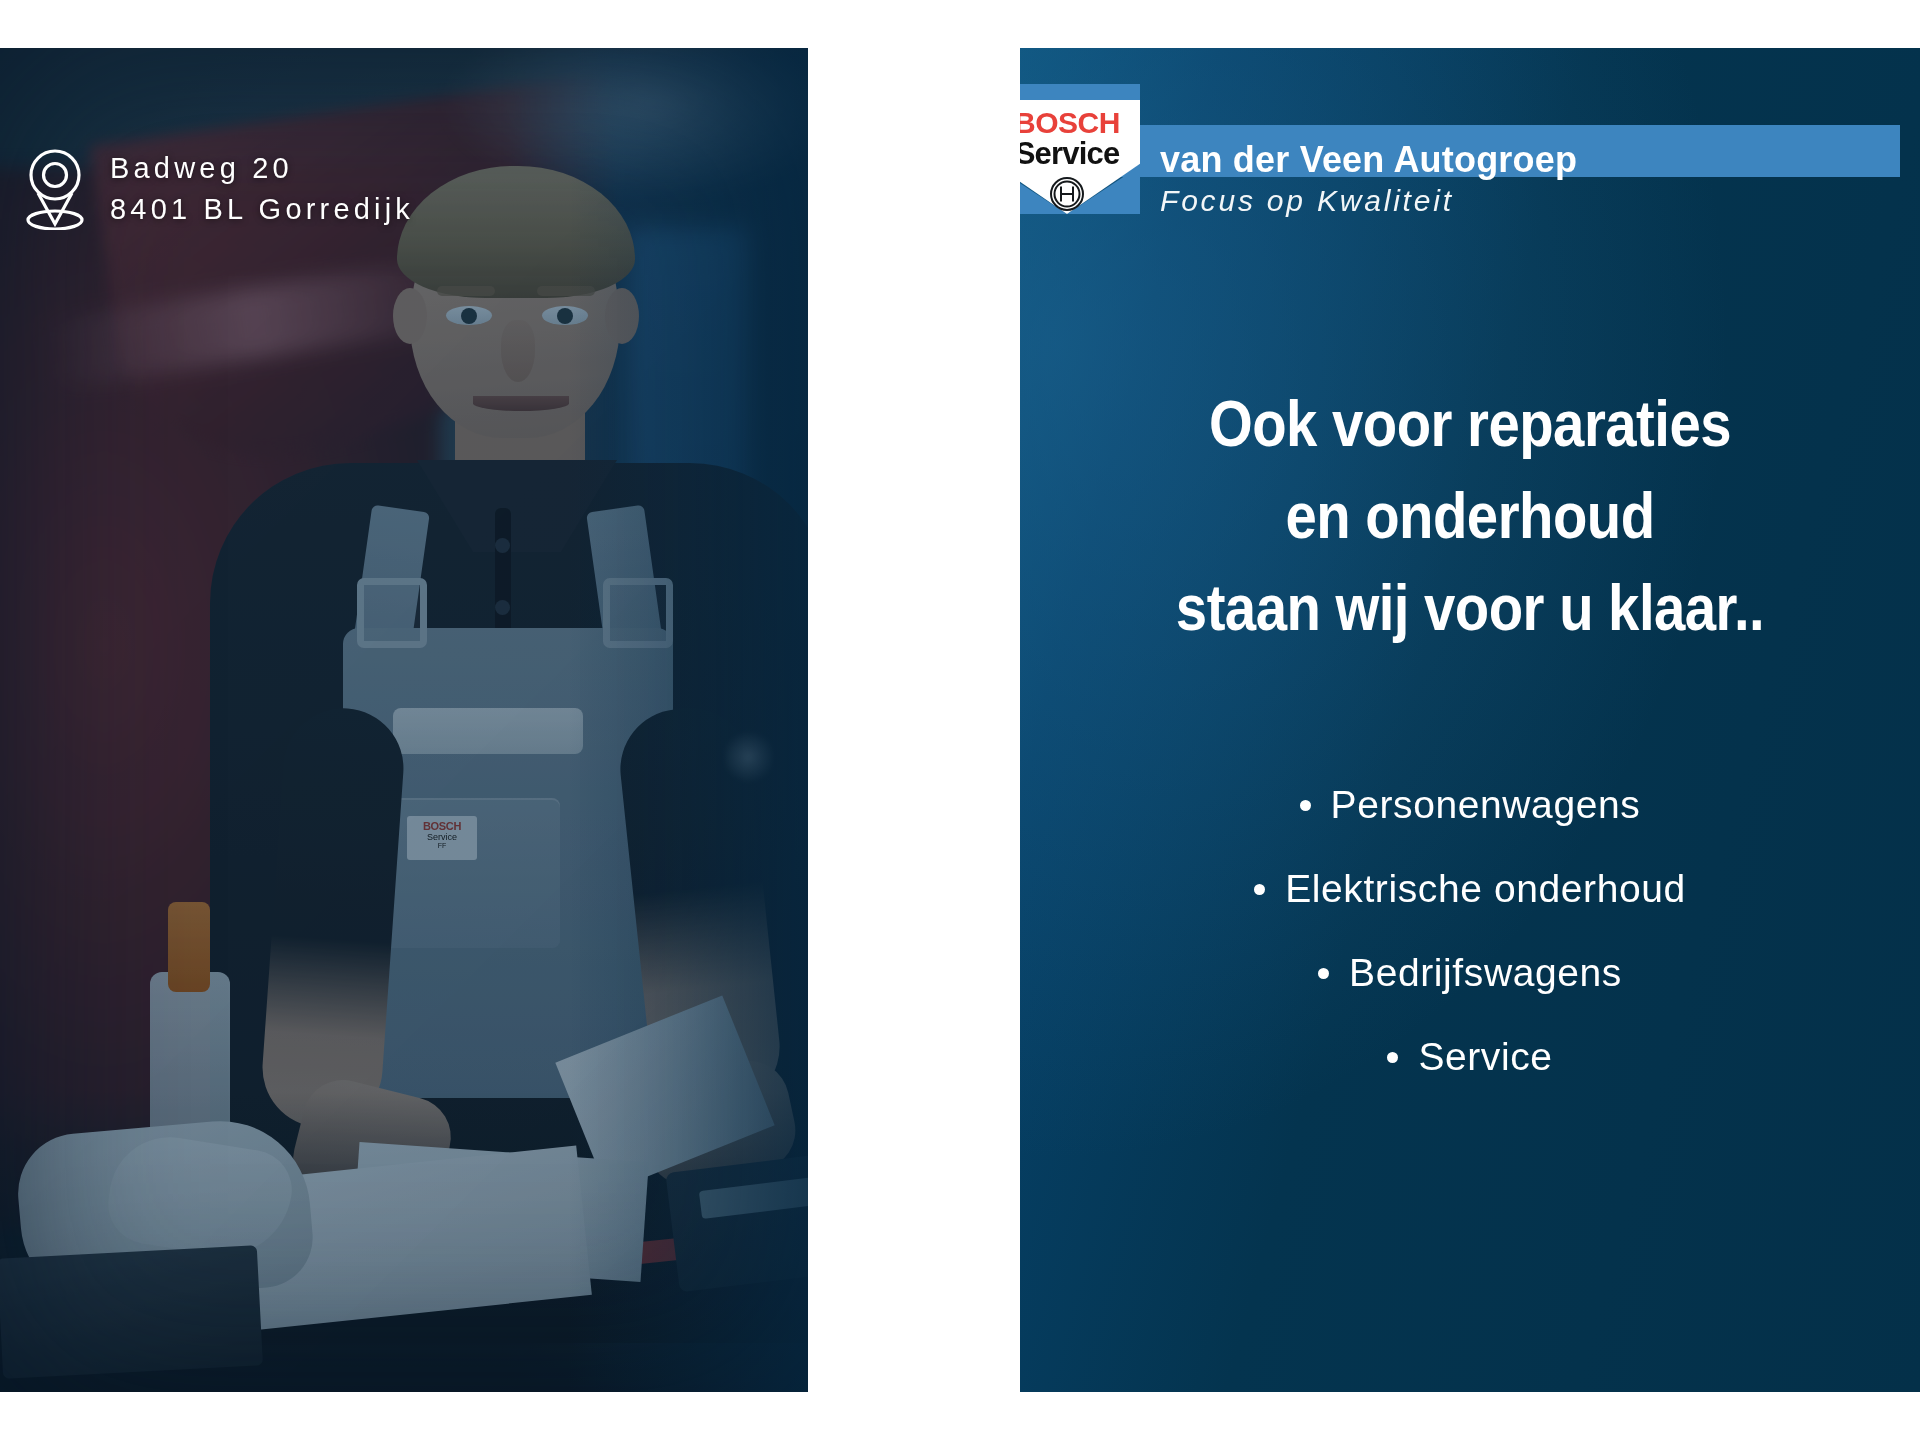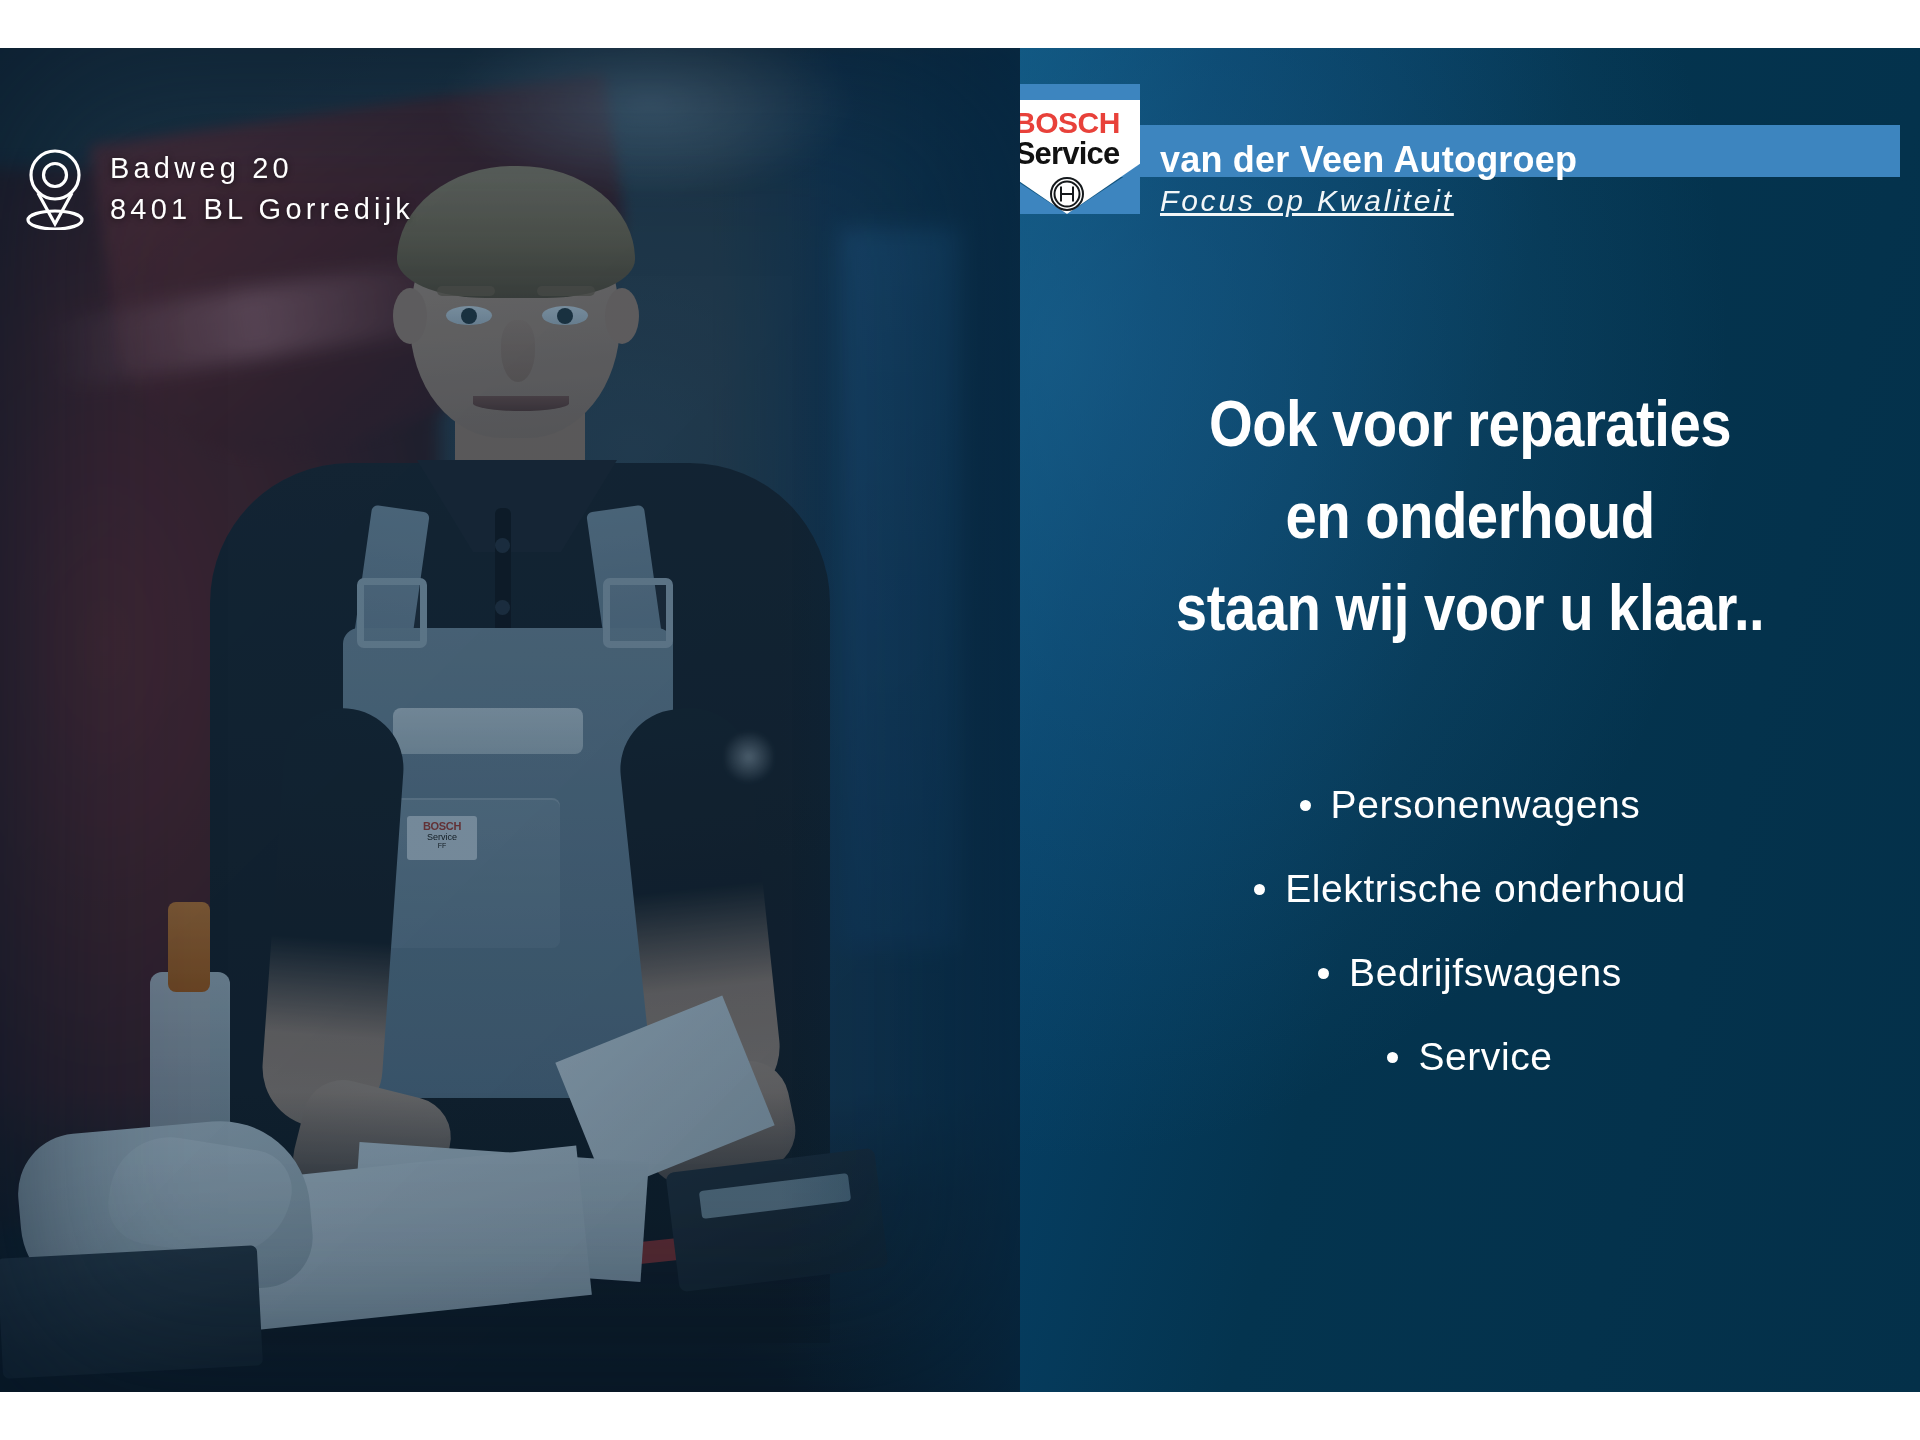--- a/index.html
+++ b/index.html
@@ -1,21 +1,21 @@
 <!DOCTYPE html>
 <html><head>
 <meta charset="utf-8">
 <style>
   html,body{margin:0;padding:0;background:#ffffff;}
   body{width:1920px;height:1440px;overflow:hidden;font-family:"Liberation Sans",sans-serif;}
 
   .banner{position:relative;width:1920px;height:1440px;background:#ffffff;box-sizing:border-box;}
 
   
-  .photo-pane{position:absolute;left:0;top:48px;width:1020px;height:1344px;overflow:hidden;background:#12222e;}
+  .photo-pane{position:absolute;left:0;top:48px;width:808px;height:1344px;overflow:hidden;background:#12222e;}
 
   .photo-bg{position:absolute;inset:0;
     background:
       radial-gradient(circle at 62% 30%, rgba(120,150,175,.30), rgba(0,0,0,0) 46%),
       linear-gradient(180deg,#2b4454 0%,#243c4c 28%,#1d3442 62%,#16293a 100%);
   }
   
   .car-left{position:absolute;left:-120px;top:120px;width:560px;height:1060px;
     background:radial-gradient(ellipse at 40% 45%, #7d3039 0%, #5c2630 42%, #34202b 76%, rgba(30,32,44,0) 100%);
     filter:blur(9px);opacity:.95;}
@@ -139,21 +139,21 @@
   .bosch-logo-chev{position:absolute;left:0;top:16px;width:146px;height:114px;background:#3d85bf;
     clip-path:polygon(0 58%,50% 100%,100% 58%,100% 100%,0 100%);}
   .bosch-word{position:absolute;left:0;top:24px;width:146px;text-align:center;color:#e8413a;
     font-size:30px;font-weight:bold;letter-spacing:-.5px;font-family:"Liberation Sans",sans-serif;line-height:30px;}
   .service-word{position:absolute;left:0;top:54px;width:146px;text-align:center;color:#111111;
     font-size:31px;font-weight:bold;letter-spacing:-.8px;font-family:"Liberation Sans",sans-serif;line-height:32px;}
   .bosch-armature{position:absolute;left:55px;top:92px;width:36px;height:36px;z-index:4;}
   .company-name{position:absolute;left:140px;top:48px;width:740px;height:48px;display:flex;align-items:center;
     color:#ffffff;font-size:36px;font-weight:bold;font-family:"Liberation Sans",sans-serif;letter-spacing:.2px;z-index:4;margin-top:8px;}
   .tagline{position:absolute;left:140px;top:104px;width:740px;color:#f2f6f8;font-size:30px;font-style:italic;
-    letter-spacing:2.8px;font-family:"Liberation Sans",sans-serif;z-index:4;text-decoration:underline;}
+    letter-spacing:2.8px;font-family:"Liberation Sans",sans-serif;z-index:4;}
 
   
   .headline{position:absolute;left:0;top:330px;width:900px;text-align:center;z-index:4;}
   .headline-line{color:#ffffff;font-size:64px;font-weight:bold;line-height:92px;letter-spacing:-.6px;
     font-family:"Liberation Sans",sans-serif;transform:scaleX(.88);transform-origin:center;white-space:nowrap;}
 
   
   .bullets{position:absolute;left:0;top:735px;width:900px;z-index:4;
     display:flex;flex-direction:column;align-items:center;gap:40px;}
   .bullet-row{display:flex;align-items:center;gap:20px;}

